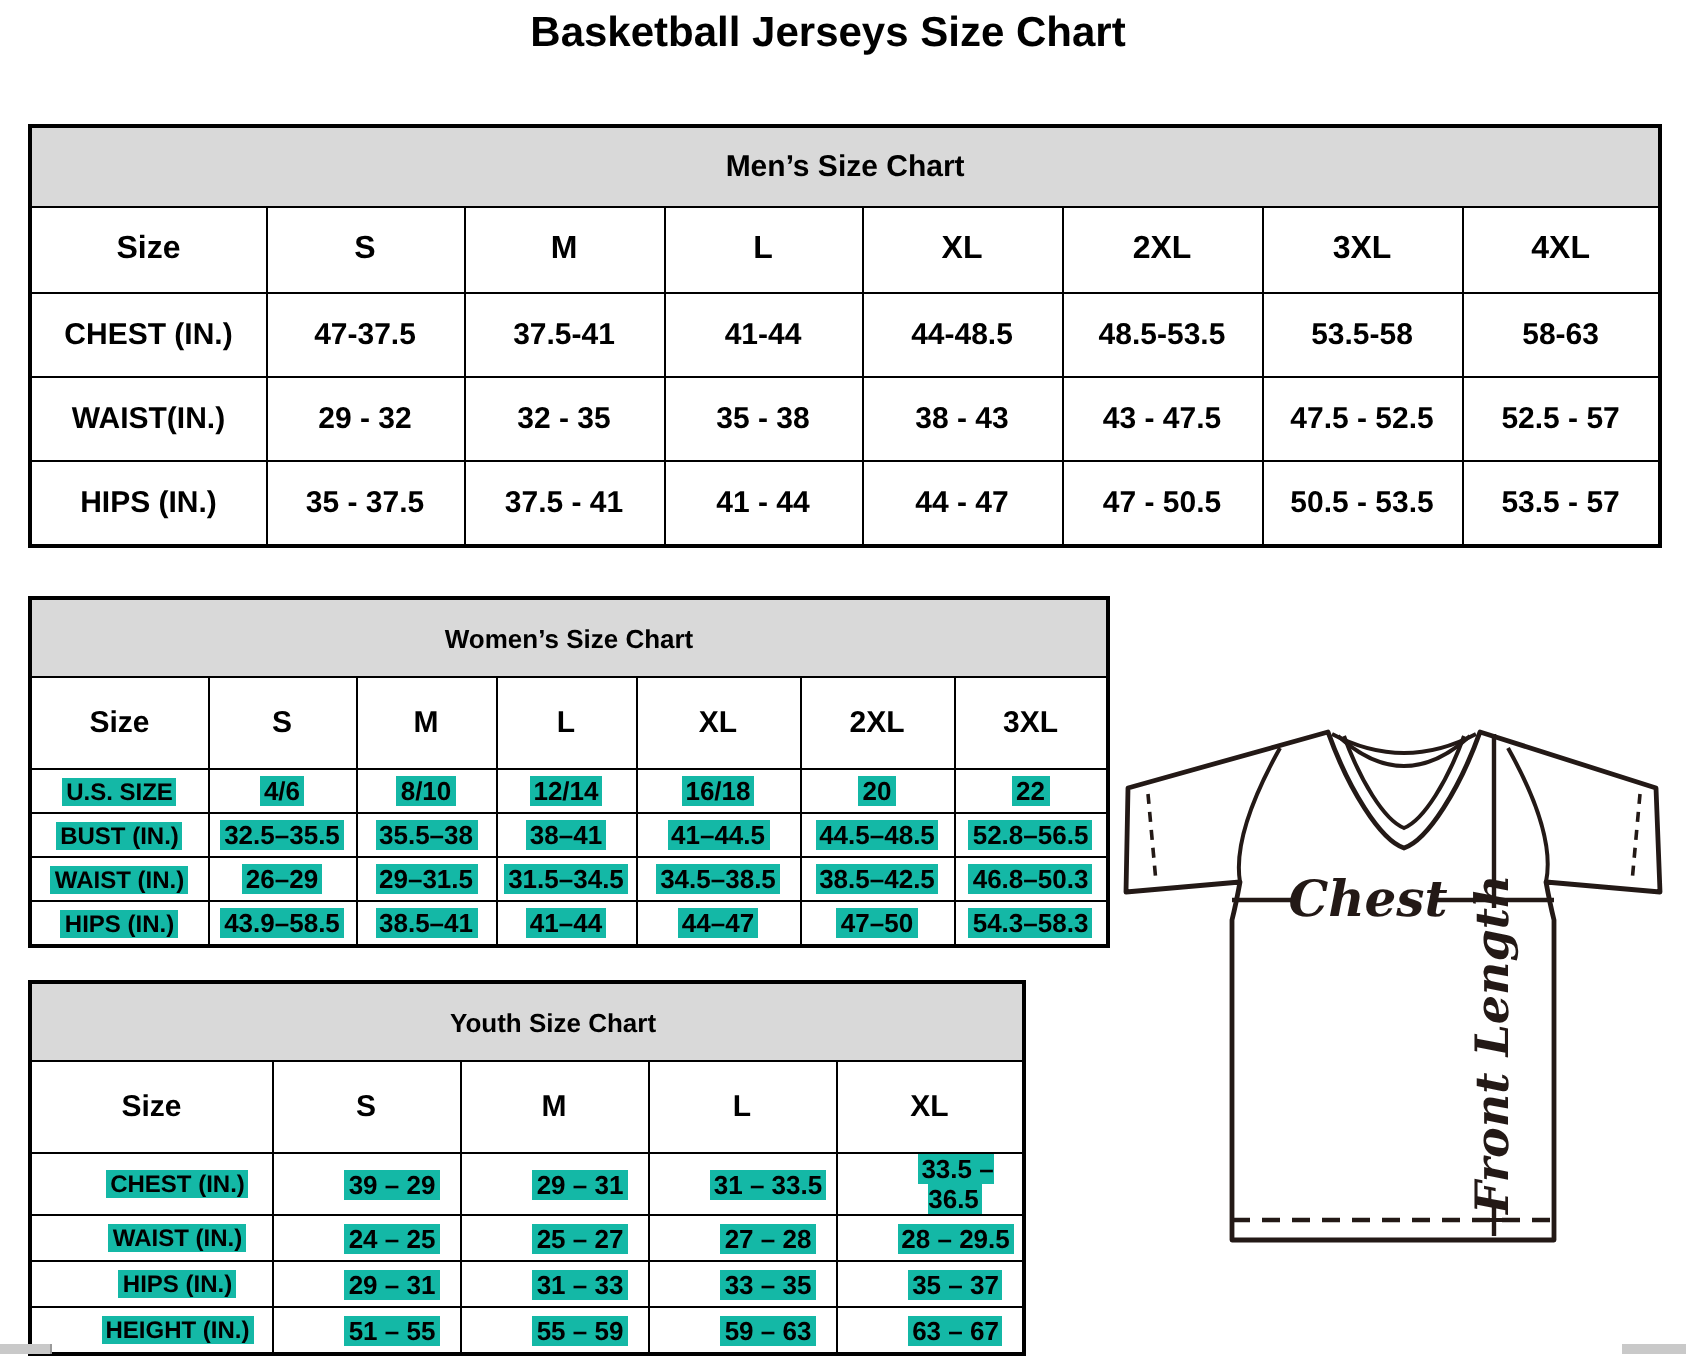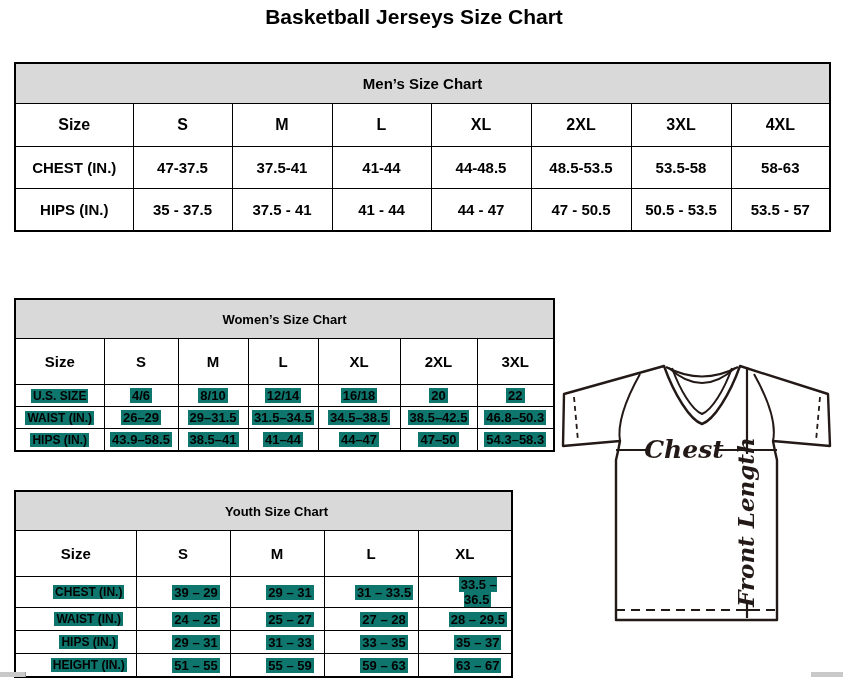--- a/index.html
+++ b/index.html
@@ -27,21 +27,21 @@
   #womens .band-cell { height:38px;text-align:center; }
   #womens th { height:45px; font-size:15px; font-weight:bold; }
   #womens td { height:21px; font-size:13px; font-weight:bold; }
   #womens td.row-label { font-size:12px; }
   
   #youth { left:14px; top:490px; width:497px; }
   #youth .band-cell { height:38px; }
   #youth th { height:45px; font-size:15px; font-weight:bold; }
   #youth td { height:22px; font-size:13px; font-weight:bold;padding-left:26px; }
   #youth td.row-label { font-size:12px; }
-  .hl { background:#0f766e; padding:0 2px; }
+  .hl { background:#14b8a6; padding:0 2px; }
   
   .jersey-wrap { position:absolute; left:556px; top:362px; width:282px; height:262px; }
   .jersey-label { font-family:"DejaVu Serif","Liberation Serif",serif; font-style:italic; font-weight:bold; fill:#231916; }
   
   .sb { position:absolute; height:5px; background:#c9c9c9; bottom:2px; }
   .sb-left { left:0; width:25px; border-right:1px solid #9a9a9a; }
   .sb-right { left:811px; width:32px; }
 </style>
 </head>
 <body>
@@ -77,20 +77,30 @@
     </tr>
     <tr>
       <td class="row-label">CHEST (IN.)</td>
       <td>47-37.5</td>
       <td>37.5-41</td>
       <td>41-44</td>
       <td>44-48.5</td>
       <td>48.5-53.5</td>
       <td>53.5-58</td>
       <td>58-63</td>
+    </tr>
+    <tr>
+      <td class="row-label">WAIST(IN.)</td>
+      <td>29 - 32</td>
+      <td>32 - 35</td>
+      <td>35 - 38</td>
+      <td>38 - 43</td>
+      <td>43 - 47.5</td>
+      <td>47.5 - 52.5</td>
+      <td>52.5 - 57</td>
     </tr>
     <tr>
       <td class="row-label">HIPS (IN.)</td>
       <td>35 - 37.5</td>
       <td>37.5 - 41</td>
       <td>41 - 44</td>
       <td>44 - 47</td>
       <td>47 - 50.5</td>
       <td>50.5 - 53.5</td>
       <td>53.5 - 57</td>
@@ -124,20 +134,29 @@
     <tr>
       <td class="row-label"><span class="hl">U.S. SIZE</span></td>
       <td><span class="hl">4/6</span></td>
       <td><span class="hl">8/10</span></td>
       <td><span class="hl">12/14</span></td>
       <td><span class="hl">16/18</span></td>
       <td><span class="hl">20</span></td>
       <td><span class="hl">22</span></td>
     </tr>
     <tr>
+      <td class="row-label"><span class="hl">BUST (IN.)</span></td>
+      <td><span class="hl">32.5–35.5</span></td>
+      <td><span class="hl">35.5–38</span></td>
+      <td><span class="hl">38–41</span></td>
+      <td><span class="hl">41–44.5</span></td>
+      <td><span class="hl">44.5–48.5</span></td>
+      <td><span class="hl">52.8–56.5</span></td>
+    </tr>
+    <tr>
       <td class="row-label"><span class="hl">WAIST (IN.)</span></td>
       <td><span class="hl">26–29</span></td>
       <td><span class="hl">29–31.5</span></td>
       <td><span class="hl">31.5–34.5</span></td>
       <td><span class="hl">34.5–38.5</span></td>
       <td><span class="hl">38.5–42.5</span></td>
       <td><span class="hl">46.8–50.3</span></td>
     </tr>
     <tr>
       <td class="row-label"><span class="hl">HIPS (IN.)</span></td>

